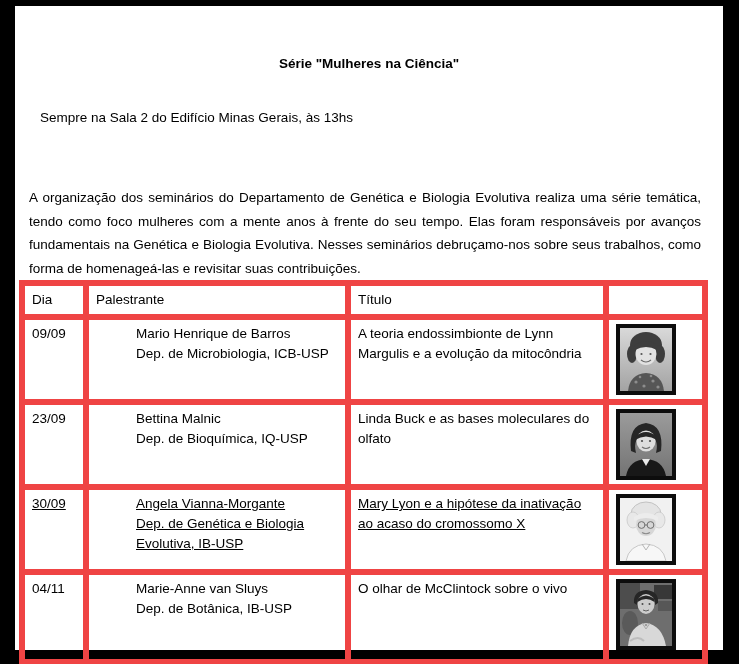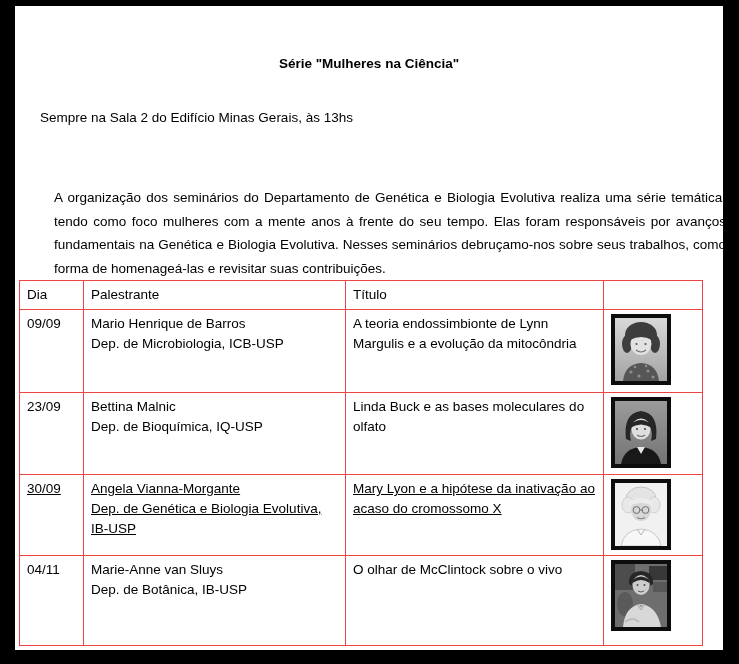--- a/index.html
+++ b/index.html
@@ -36,36 +36,36 @@
     position: absolute;
     left: 25px;
     right: 11px;
     line-height: 17px;
   }
   .line-location { top: 103px; }
   .line-organizers { top: 143px; }
   .description {
     position: absolute;
     top: 180px;
-    left: 39px;
+    left: 14px;
     width: 672px;
     text-align: justify;
     line-height: 23.5px;
   }
   table.schedule {
     position: absolute;
     top: 274px;
     left: 4px;
     width: 684px;
     border-collapse: collapse;
     table-layout: fixed;
     font-size: 13.5px;
   }
   table.schedule th, table.schedule td {
-    border: 1px solid #ef4444;
+    border: 6px solid #ef4444;
     vertical-align: top;
     text-align: left;
     padding: 4px 7px;
     line-height: 20px;
     font-weight: normal;
     overflow: hidden;
   }
   col.c-dia   { width: 64px; }
   col.c-pal   { width: 262px; }
   col.c-tit   { width: 258px; }
@@ -83,21 +83,21 @@
   .photo {
     display: inline-block;
     box-sizing: border-box;
     width: 60px;
     height: 71px;
     border: 4px solid #0d0d0d;
     background: #888;
     vertical-align: middle;
   }
   .photo svg { display: block; width: 52px; height: 63px; }
-  .cell-line { display: block; }
+  .cell-line { display: block; margin-left: 40px; }
 </style>
 </head>
 <body>
 
 <div class="frame">
   <div class="page">
 
     <div class="doc-title">Série "Mulheres na Ciência"</div>
 
     <div class="intro-line line-location">Sempre na Sala 2 do Edifício Minas Gerais, às 13hs</div>

